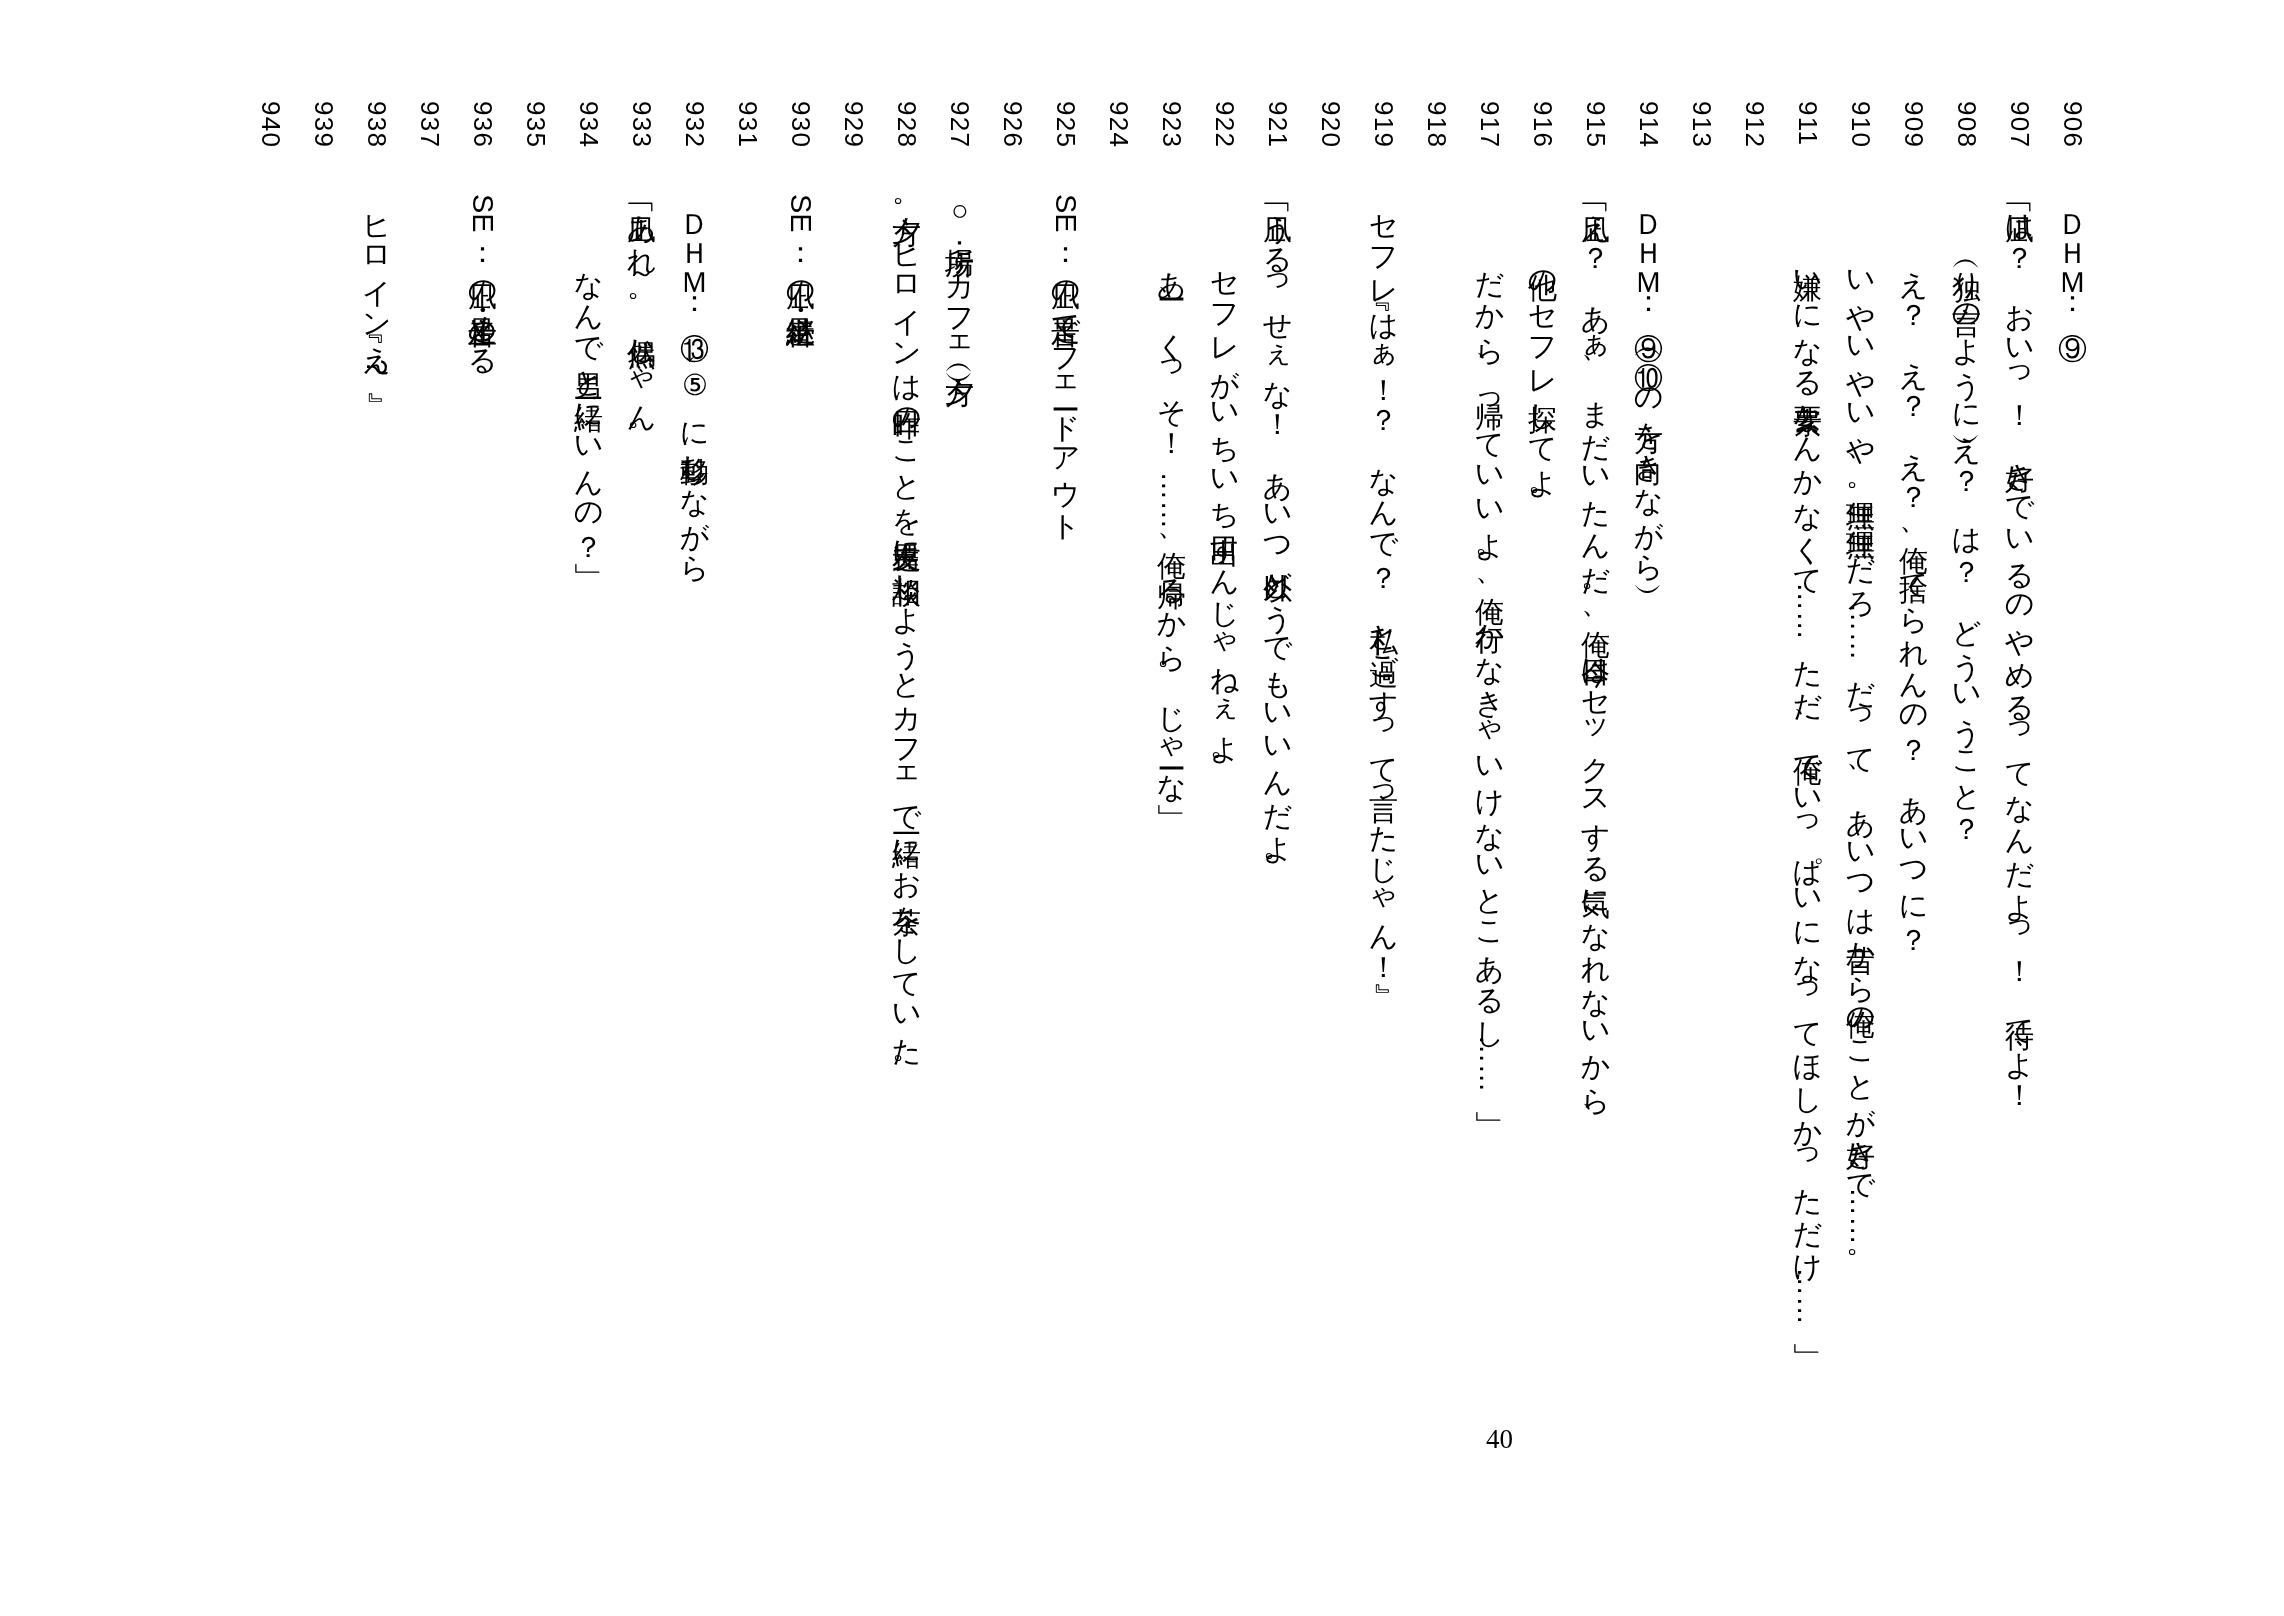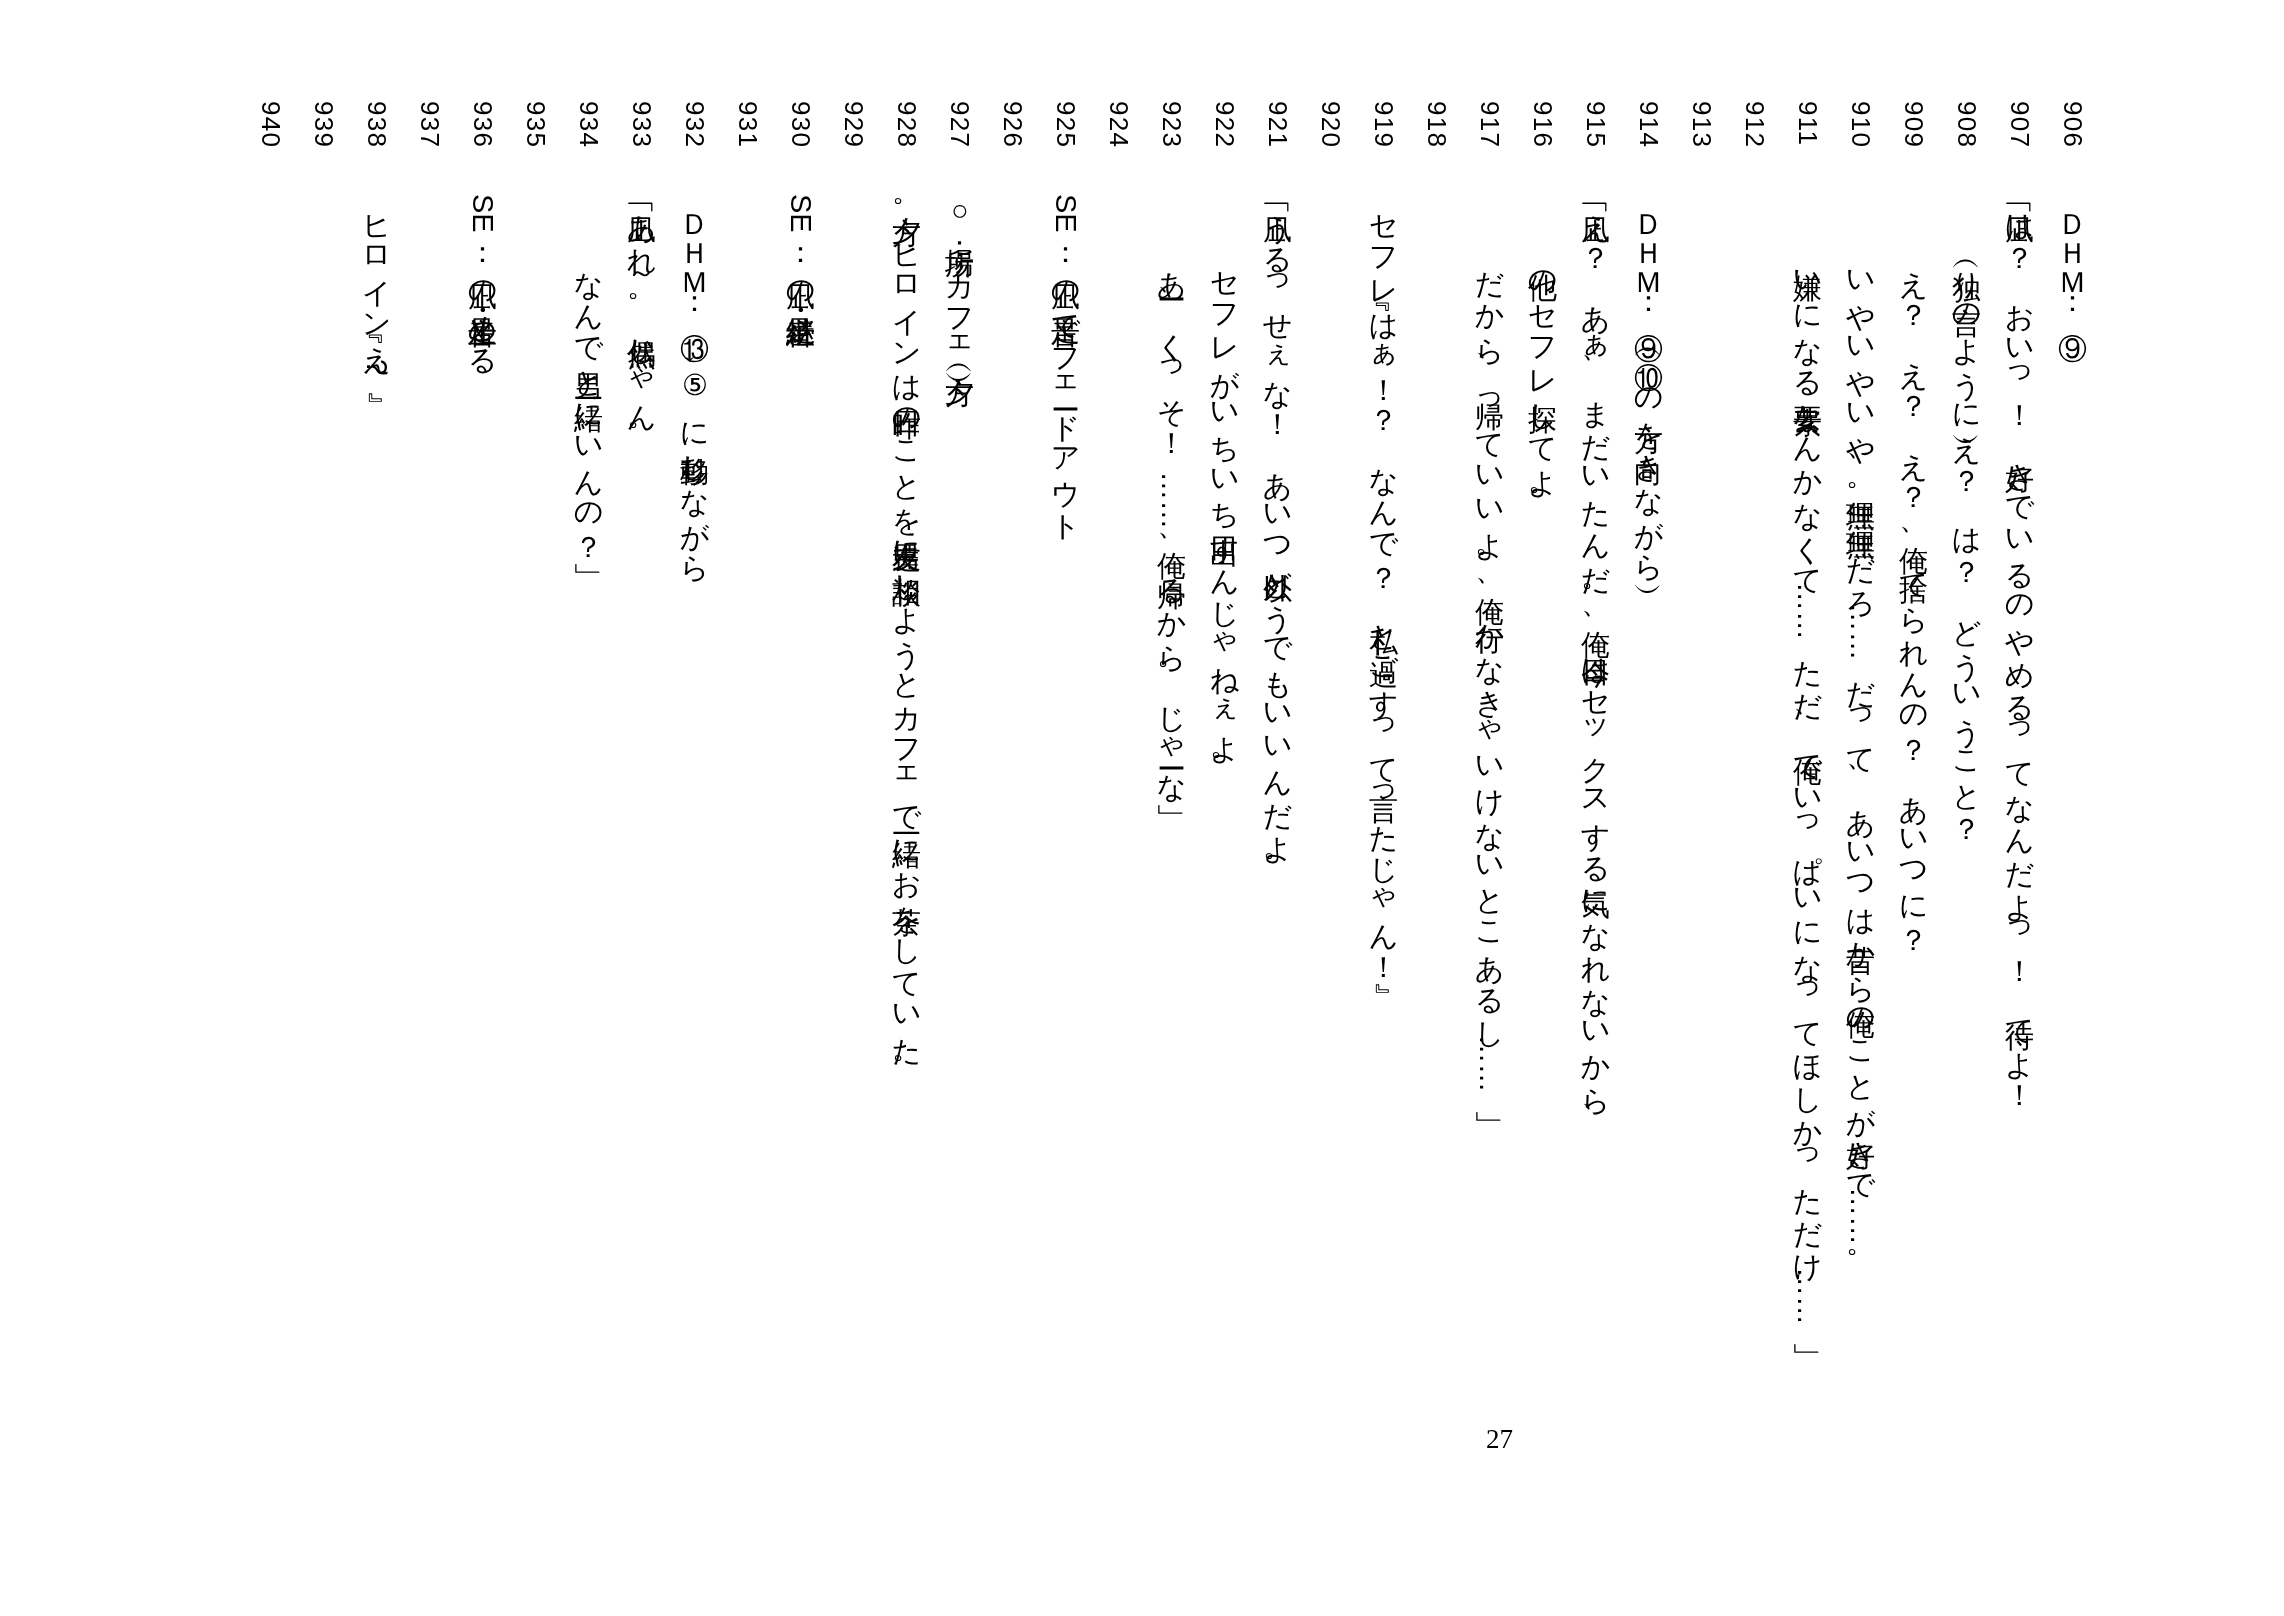--- a/index.html
+++ b/index.html
@@ -199,15 +199,15 @@
       </div>
       <div class="line">
         <span class="num">939</span>
         <span class="text"></span>
       </div>
       <div class="line">
         <span class="num">940</span>
         <span class="text"></span>
       </div>
     </div>
-  <div class="pageno">27</div>
+  <div class="pageno">40</div>
 </div>
 
 
 </body></html>

